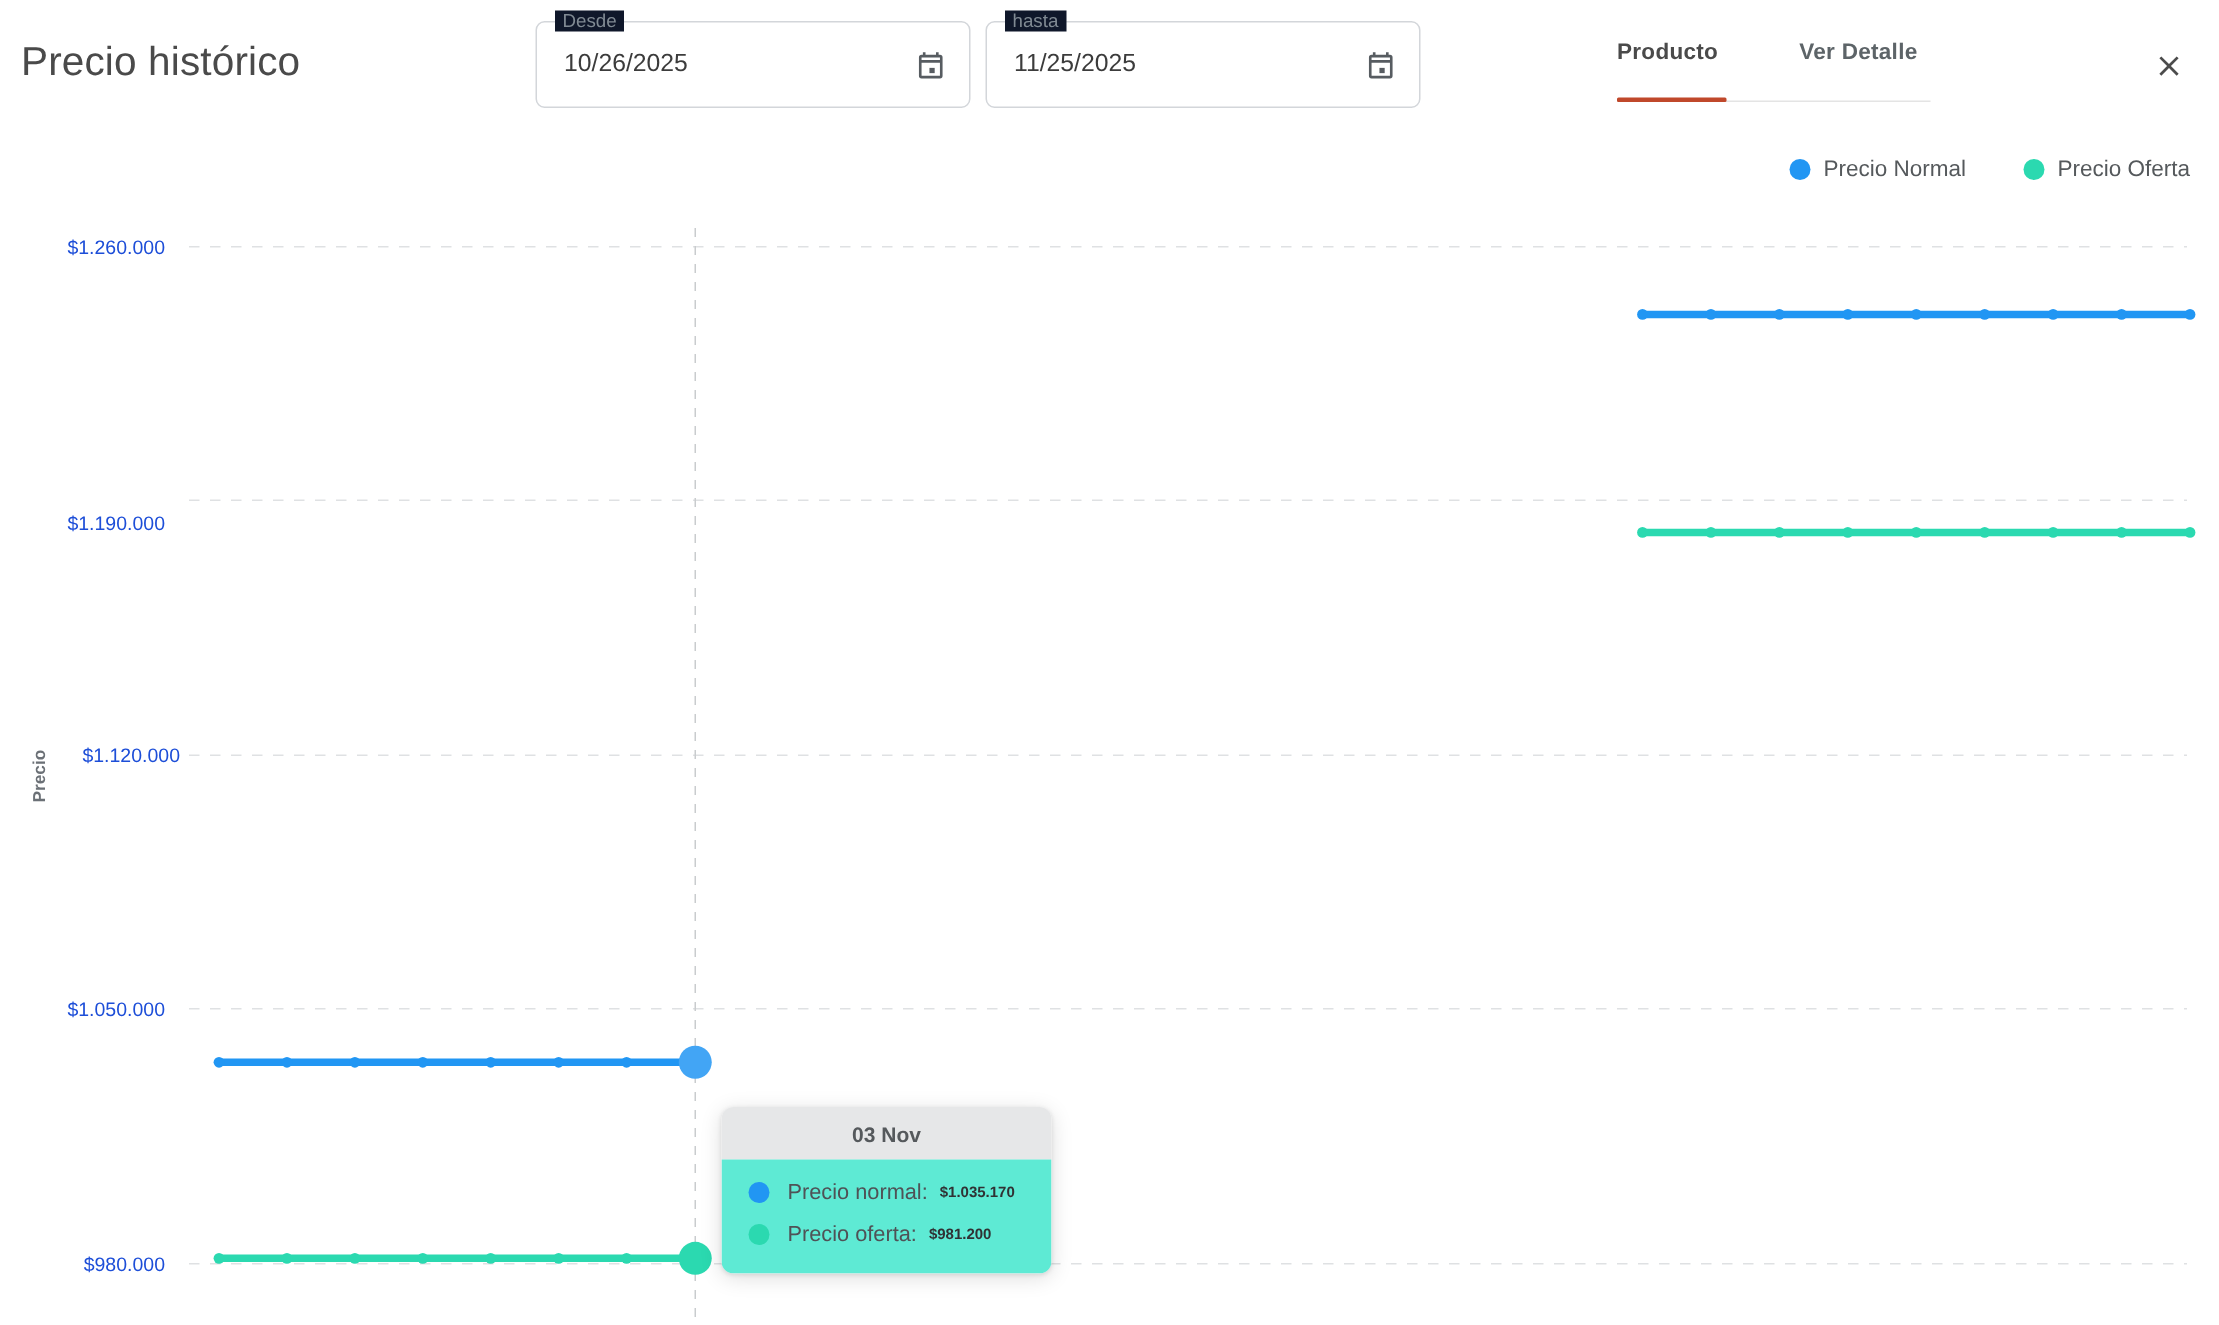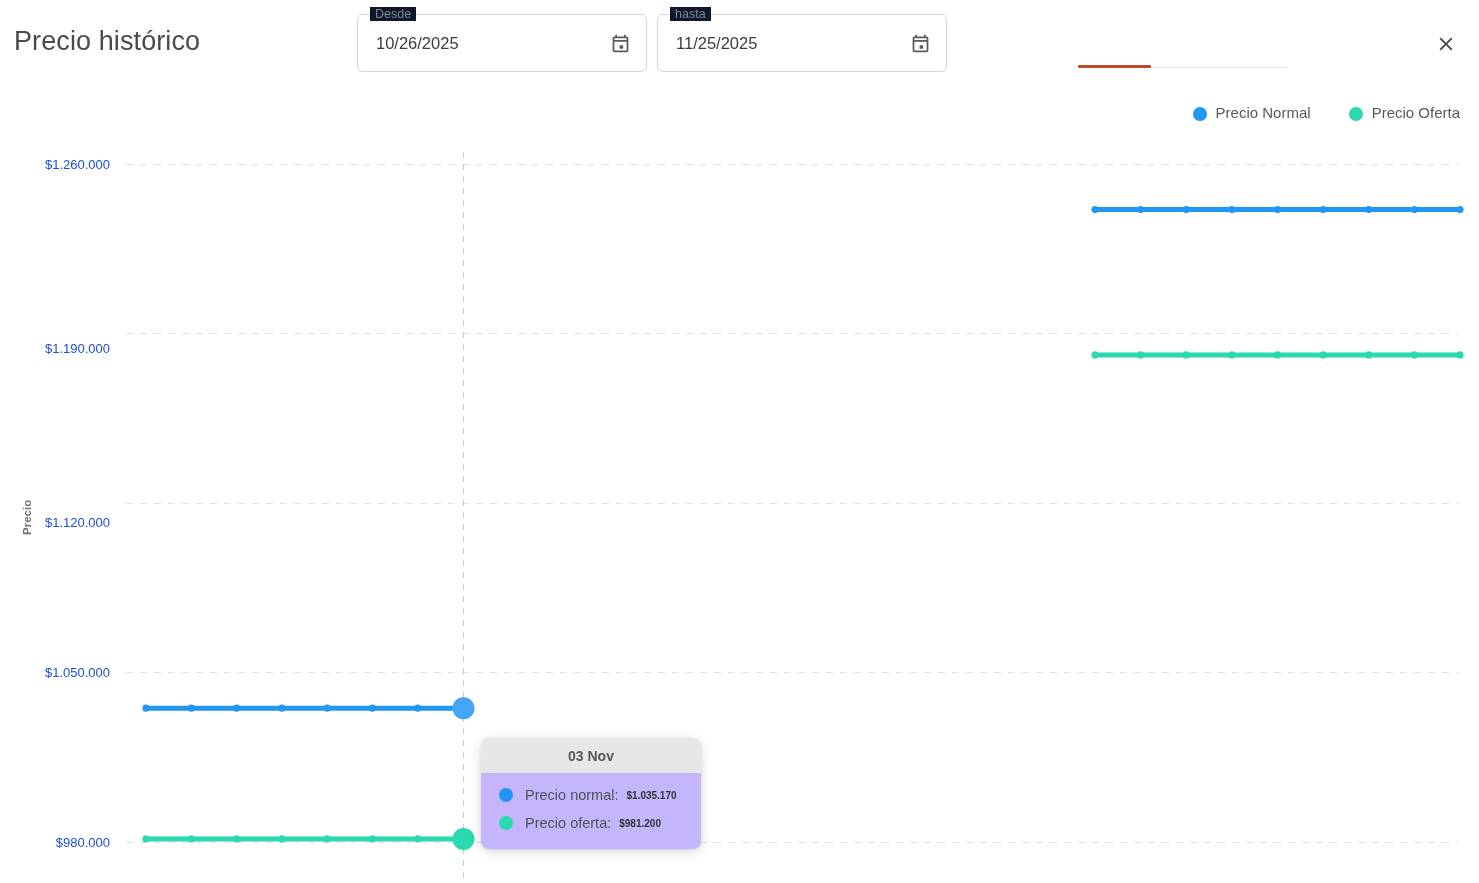--- a/index.html
+++ b/index.html
@@ -66,21 +66,21 @@
     position: absolute; left: 1430px; top: 28px;
     width: 32px; height: 32px; display: flex; align-items: center; justify-content: center;
     cursor: pointer;
   }
 
   
   .legend-row {
     position: absolute; right: 19px; top: 104px;
     display: flex; align-items: center; gap: 38px;
   }
-  .legend-item { display: flex; align-items: flex-end; gap: 9px; cursor: pointer; }
+  .legend-item { display: flex; align-items: center; gap: 9px; cursor: pointer; }
   .legend-dot { width: 14px; height: 14px; border-radius: 50%; display: block; }
   .legend-label { font-size: 15px; color: #55595c; white-space: nowrap; }
 
   
   #chart { position: absolute; left: 0; top: 0; width: 1479px; height: 883px; }
   .ylabel-text {
     position: absolute; left: 21px; top: 535px;
     font-size: 11.5px; font-weight: 700; color: #6b7076;
     transform: rotate(-90deg); transform-origin: left top;
     white-space: nowrap;
@@ -95,21 +95,21 @@
     position: absolute; left: 481px; top: 738px;
     width: 220px; border-radius: 8px; overflow: hidden;
     background: #fdfdfd;
     box-shadow: 0 3px 14px rgba(0,0,0,.13), 0 1px 3px rgba(0,0,0,.10);
   }
   .tt-head {
     background: #e6e7e8; text-align: center;
     font-size: 14px; font-weight: 700; color: #55595c;
     padding: 10px 0 9px;
   }
-  .tt-body { background: #c4b5fd; padding: 8px 0 12px; }
+  .tt-body { background: #5eead4; padding: 8px 0 12px; }
   .tt-row {
     display: flex; align-items: center; padding: 6px 20px 6px 18px;
   }
   .tt-dot { width: 14px; height: 14px; border-radius: 50%; flex: 0 0 auto; }
   .tt-name { font-size: 14.5px; color: #4f5256; margin-left: 12px; white-space: nowrap; }
   .tt-val  { font-size: 10px; font-weight: 700; color: #303234; margin-left: 8px; white-space: nowrap; }
 </style>
 </head>
 <body>
 
@@ -132,20 +132,24 @@
     <span class="legend">hasta</span>
     <span class="dval">11/25/2025</span>
     <span class="cal-btn">
       <svg width="21" height="21" viewBox="0 0 24 24" aria-hidden="true">
         <path fill="#575c61" d="M19 4h-1V2h-2v2H8V2H6v2H5a2 2 0 0 0-2 2v14a2 2 0 0 0 2 2h14a2 2 0 0 0 2-2V6a2 2 0 0 0-2-2zm0 16H5V10h14v10zm0-12H5V6h14v2z"></path>
         <rect x="11" y="14" width="4" height="4" fill="#575c61"></rect>
       </svg>
     </span>
   </div>
 
+  <div class="tabs">
+    <div class="tab active">Producto</div>
+    <div class="tab">Ver Detalle</div>
+  </div>
   <div class="tabs-rail"></div>
   <div class="tabs-ind" style="background: rgb(192, 72, 43);"></div>
 
   <div class="close-btn">
     <svg width="22" height="22" viewBox="0 0 24 24" aria-hidden="true">
       <path fill="#4c4c4c" d="M19 6.41 17.59 5 12 10.59 6.41 5 5 6.41 10.59 12 5 17.59 6.41 19 12 13.41 17.59 19 19 17.59 13.41 12z"></path>
     </svg>
   </div>
 
   <div class="legend-row">
@@ -156,21 +160,21 @@
     <div class="legend-item">
       <span class="legend-dot" id="lgd1" style="background: rgb(43, 217, 176);"></span>
       <span class="legend-label">Precio Oferta</span>
     </div>
   </div>
 
   <div class="ylabel-text">Precio</div>
   <div id="yticks">
       <div class="ytick" style="left: 0px; top: 156.5px;">$1.260.000</div>
       <div class="ytick" style="left: 0px; top: 341px;">$1.190.000</div>
-      <div class="ytick" style="left: 0px; top: 495.5px; margin-top: 19px;">$1.120.000</div>
+      <div class="ytick" style="left: 10px; top: 495.5px;">$1.120.000</div>
       <div class="ytick" style="left: 0px; top: 664.5px;">$1.050.000</div>
       <div class="ytick" style="left: 0px; top: 834.5px;">$980.000</div>
     </div>
   <svg id="chart">
       <line x1="126" y1="164.5" x2="1458" y2="164.5" stroke="#dfe1e3" stroke-width="1" stroke-dasharray="7 7"></line>
       <line x1="126" y1="333.5" x2="1458" y2="333.5" stroke="#dfe1e3" stroke-width="1" stroke-dasharray="7 7"></line>
       <line x1="126" y1="503.5" x2="1458" y2="503.5" stroke="#dfe1e3" stroke-width="1" stroke-dasharray="7 7"></line>
       <line x1="126" y1="672.5" x2="1458" y2="672.5" stroke="#dfe1e3" stroke-width="1" stroke-dasharray="7 7"></line>
       <line x1="126" y1="842.5" x2="1458" y2="842.5" stroke="#dfe1e3" stroke-width="1" stroke-dasharray="7 7"></line>
       <line x1="463.5" y1="152" x2="463.5" y2="883" stroke="#c9ccce" stroke-width="1" stroke-dasharray="6 6"></line>

